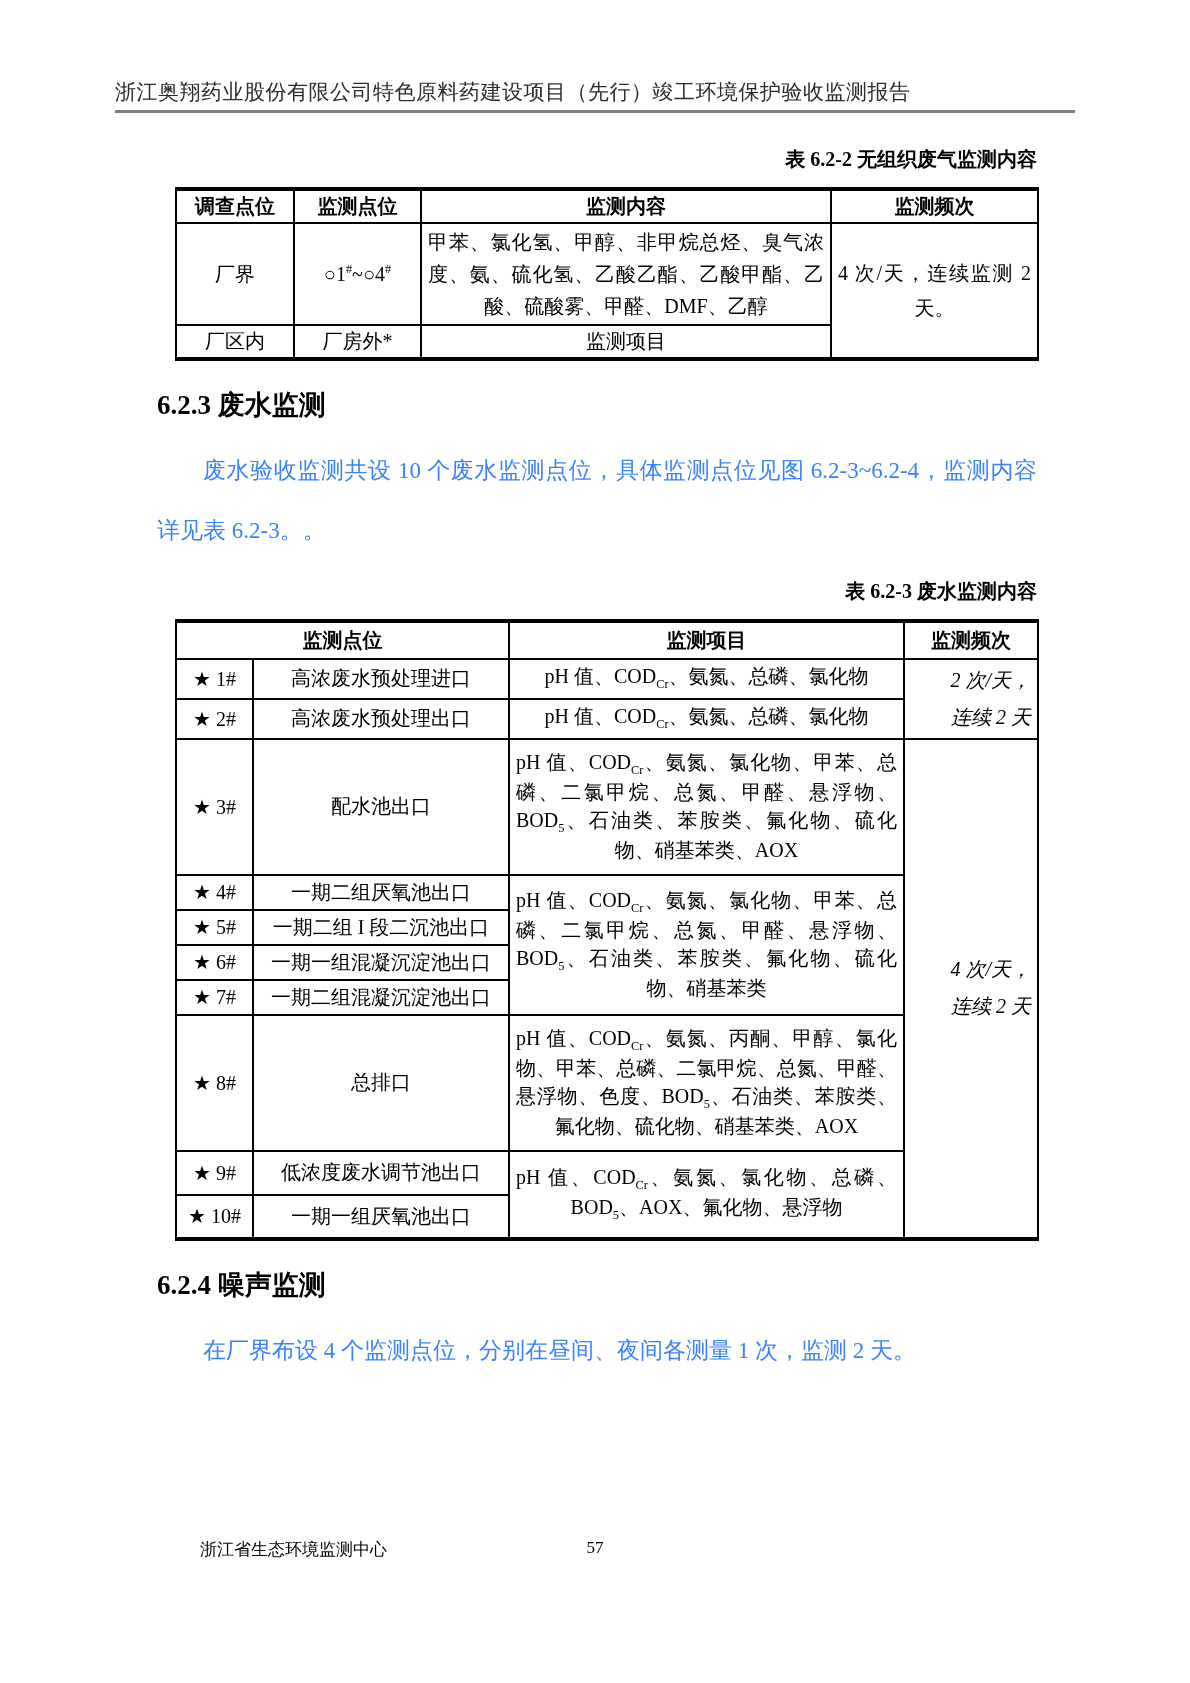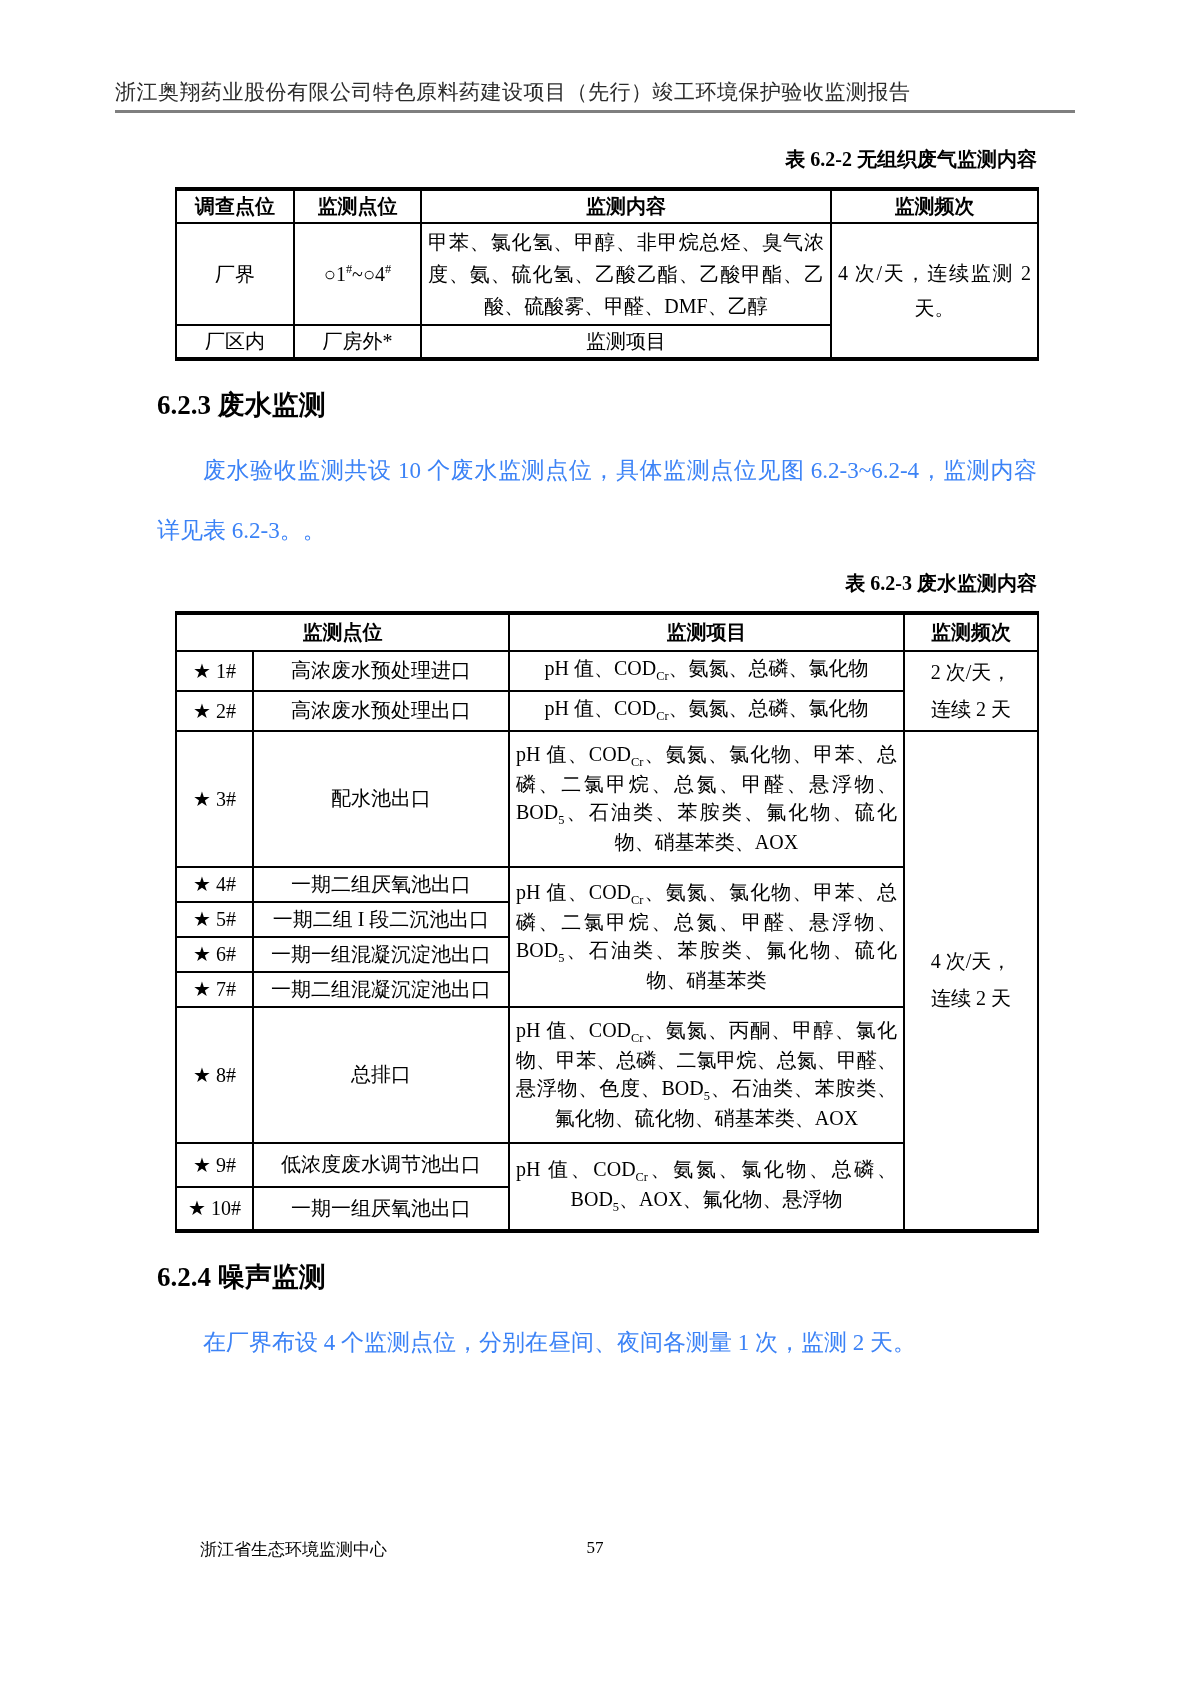--- a/index.html
+++ b/index.html
@@ -26,21 +26,21 @@
 
   table.rpt{border-collapse:collapse;width:862px;table-layout:fixed;
     border-top:4.5px solid #000;border-bottom:4.5px solid #000;font-size:20px;color:#000;padding-left:41px;}
   table.rpt td,table.rpt th{border:2px solid #000;padding:2px 6px;vertical-align:middle;
     font-weight:normal;}
   table.rpt th{font-weight:bold;text-align:center;}
   td.c{text-align:center;}
   td.items{text-align:justify;text-align-last:center;line-height:1.6;padding:2px 10px;}
   td.items2{text-align:justify;text-align-last:center;line-height:1.38;padding:2px 8px;}
   td.freq{text-align:justify;text-align-last:center;line-height:1.75;padding:2px 10px;}
-  td.freq2{text-align:center;vertical-align:middle;padding:2px 4px 2px 9px;line-height:1.85;}
+  td.freq2{text-align:right;vertical-align:middle;padding:2px 4px 2px 9px;line-height:1.85;font-style:italic;}
   sub{font-size:.62em;}
   sup{font-size:.62em;}
 
   .h-hdr1{height:34px;} .h-r1a{height:94px;} .h-r1b{height:32px;}
   .h-hdr2{height:38px;} .h-s{height:40px;} .h-big{height:136px;}
   .h-m{height:35px;} .h-t{height:44px;}
 
   .note{margin:8px 0 0 -18px;width:880px;font-size:19px;line-height:1.68;
     text-align:justify;text-indent:3.6em;color:#000;}
 
@@ -90,21 +90,21 @@
         <td class="c">厂房外*</td>
         <td class="c">监测项目</td>
       </tr>
     </tbody>
       </table>
 
 
     <div class="sec-heading">6.2.3 废水监测</div>
     <div class="body-para">废水验收监测共设 10 个废水监测点位，具体监测点位见图 6.2-3~6.2-4，监测内容详见表 6.2-3。。</div>
 
-    <div class="tbl-caption" style="margin-top:8px;">表 6.2-3 废水监测内容</div>
+    <div class="tbl-caption" style="margin-top:16px;">表 6.2-3 废水监测内容</div>
 
     <table class="rpt">
       <colgroup>
         <col style="width:77px">
           <col style="width:256px">
           <col style="width:395px">
           <col style="width:134px">
       </colgroup>
       <tbody>
           <tr class="h-hdr2">

